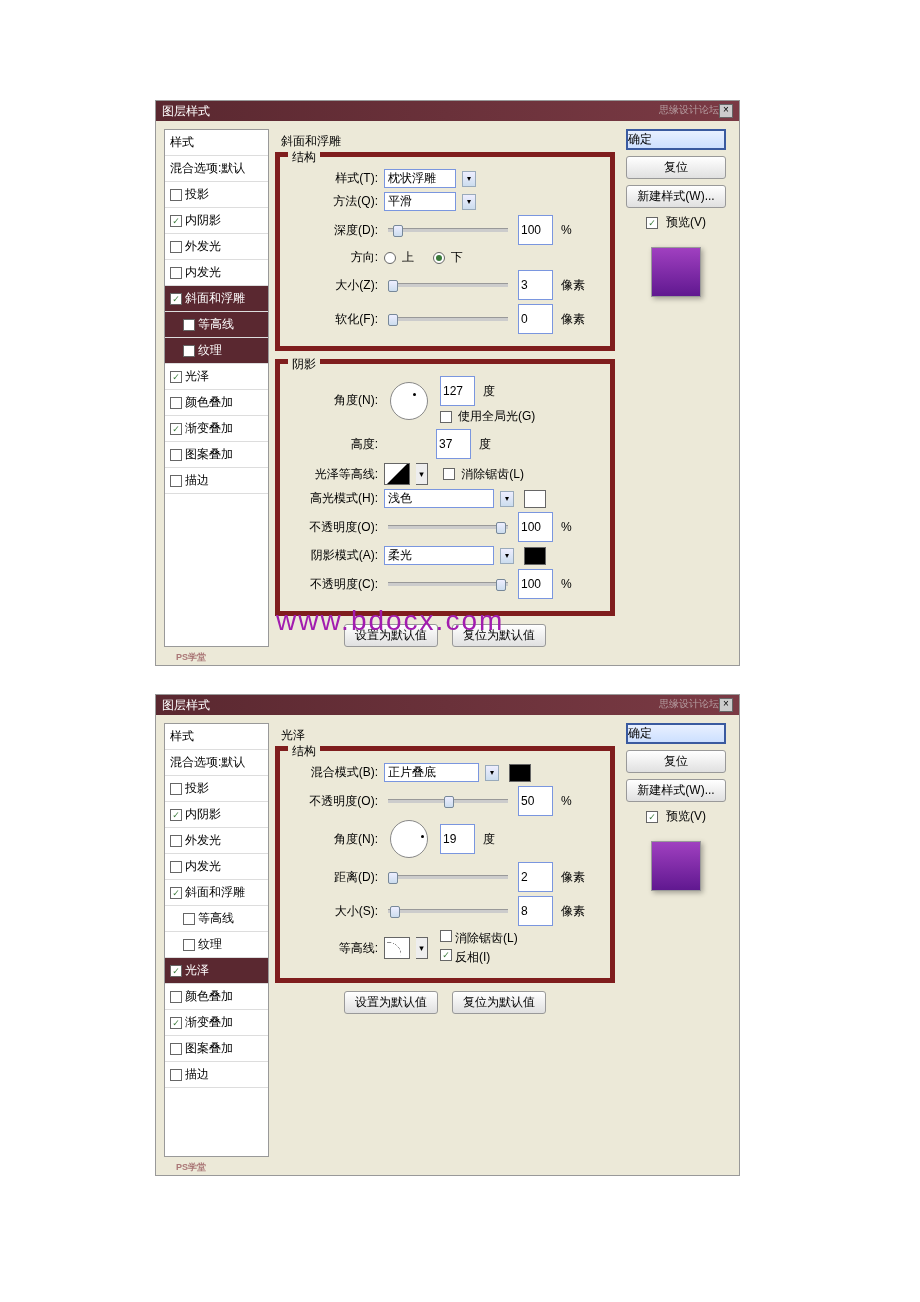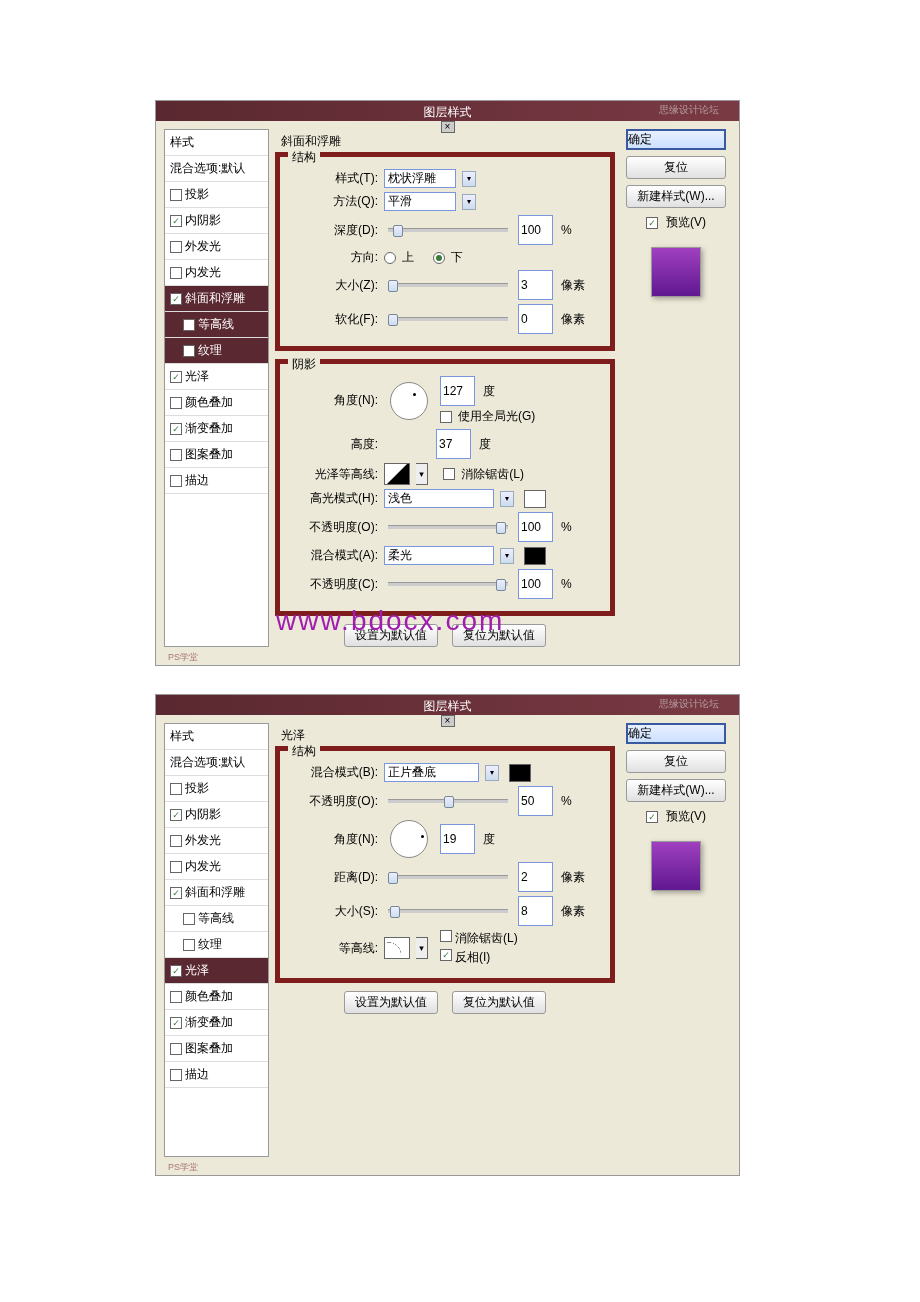--- a/index.html
+++ b/index.html
@@ -1,18 +1,18 @@
 <!DOCTYPE html>
 <html><head>
   <meta charset="utf-8">
   <style>
     * { box-sizing: border-box; margin: 0; padding: 0; font-family: "Microsoft YaHei", SimSun, sans-serif; font-size: 12px; }
     body { background: #fff; padding: 100px 0 0 155px; }
     .dialog { width: 585px; border: 1px solid #999; background: #ece9d8; display: flex; flex-direction: column; margin-bottom: 28px; position: relative; }
-    .titlebar { background: linear-gradient(to right, #5a2830, #7a3a44); color: #fff; padding: 3px 6px; height: 20px; display: flex; align-items: center; justify-content: space-between; font-size: 13px; flex-direction: column; }
+    .titlebar { background: linear-gradient(to right, #5a2830, #7a3a44); color: #fff; padding: 3px 6px; height: 20px; display: flex; align-items: center; justify-content: space-between; font-size: 13px; }
     .close-btn { width: 14px; height: 14px; background: #ccc; border: 1px solid #666; color: #000; font-size: 10px; line-height: 10px; text-align: center; cursor: pointer; }
     .watermark-tr { position: absolute; right: 20px; top: 2px; color: #ddd; font-size: 10px; opacity: 0.6; }
     .dialog-body { display: flex; padding: 8px 8px 3px 8px; gap: 6px; }
     .sidebar { width: 105px; border: 1px solid #999; background: #fff; }
     .side-item { padding: 4px 5px; border-bottom: 1px solid #ddd; display: flex; align-items: center; gap: 3px; cursor: pointer; }
     .side-item.selected { background: #5a2830; color: #fff; }
     .side-sub { padding-left: 18px; }
     .cb { width: 12px; height: 12px; border: 1px solid #666; background: #fff; display: inline-flex; align-items: center; justify-content: center; font-size: 9px; color: #3a7a3a; flex-shrink: 0; }
     .cb.on::before { content: '✓'; }
     .center { flex: 1; }
@@ -34,21 +34,21 @@
     .rightcol { width: 110px; display: flex; flex-direction: column; gap: 6px; align-items: center; }
     .rightcol .btn, .rightcol .btn-primary { width: 100px; }
     .preview-cb { display: flex; align-items: center; gap: 8px; }
     .preview-sw { width: 50px; height: 50px; border: 1px solid #999; margin-top: 10px; box-shadow: 2px 2px 5px rgba(0,0,0,0.3); }
     .swatch-sm { width: 22px; height: 18px; border: 1px solid #666; margin-left: 4px; }
     .contour { width: 26px; height: 22px; border: 1px solid #666; background: linear-gradient(135deg,#fff 0%,#fff 48%,#000 52%,#000 100%); display: inline-block; }
     .contour-arrow { width: 12px; height: 22px; border: 1px solid #666; border-left: none; background: #eee; font-size: 9px; text-align: center; line-height: 20px; display: inline-block; }
     .angle-dial { width: 38px; height: 38px; border: 1px solid #888; border-radius: 50%; background: #fff; position: relative; margin: 0 6px; }
     .angle-dial .mark { position: absolute; width: 3px; height: 3px; background: #000; border-radius: 50%; top: 10px; left: 22px; }
     .section-title { margin: 4px 0 2px 6px; font-size: 12px; }
-    .footer-wm { font-size: 9px; color: #a77; padding: 1px 12px; }
+    .footer-wm { font-size: 9px; color: #a77; padding: 1px 20px; font-weight: bold; }
     .curve-cont { width: 26px; height: 22px; border: 1px solid #666; background: #fff; position: relative; display: inline-block; }
     .curve-cont::before { content: ''; position: absolute; inset: 2px; background: radial-gradient(circle at 10% 90%, transparent 50%, #888 51%, #888 52%, transparent 53%); }
   </style>
 </head>
 <body>
 
 <div class="dialog">
   <div class="titlebar">
     <span>图层样式</span>
     <span class="watermark-tr">思缘设计论坛</span>
@@ -202,21 +202,21 @@
         </div>
         <div class="row">
           <label>不透明度(O):</label>
           <div class="slider">
               <div class="thumb" style="left:108px"></div>
             </div>
           <input class="num" value="100" style="">
           <span class="unit">%</span>
         </div>
         <div class="row">
-          <label>混合模式(A):</label>
+          <label>阴影模式(A):</label>
           <div class="select" style="width:110px">
               <span>柔光</span>
             </div>
           <div class="select-arrow">▾</div>
           <span class="swatch-sm" style="background:#000"></span>
         </div>
         <div class="row">
           <label>不透明度(C):</label>
           <div class="slider">
               <div class="thumb" style="left:108px"></div>

